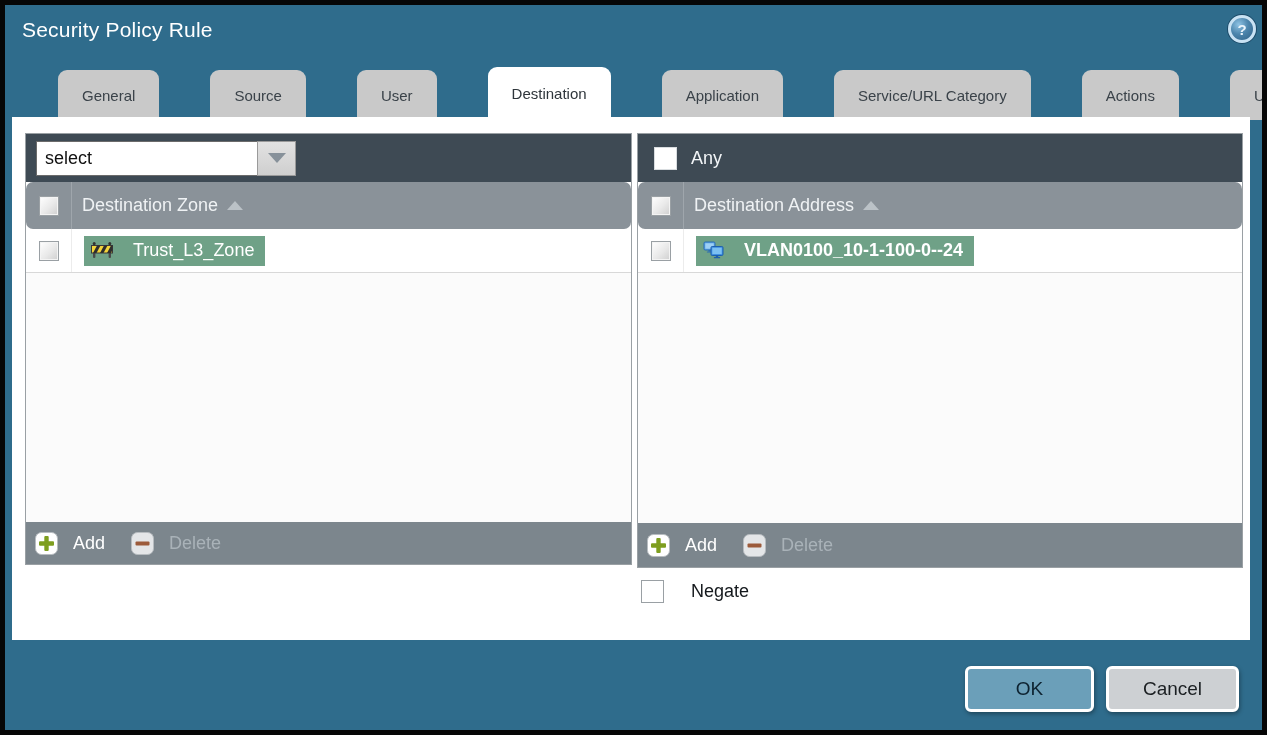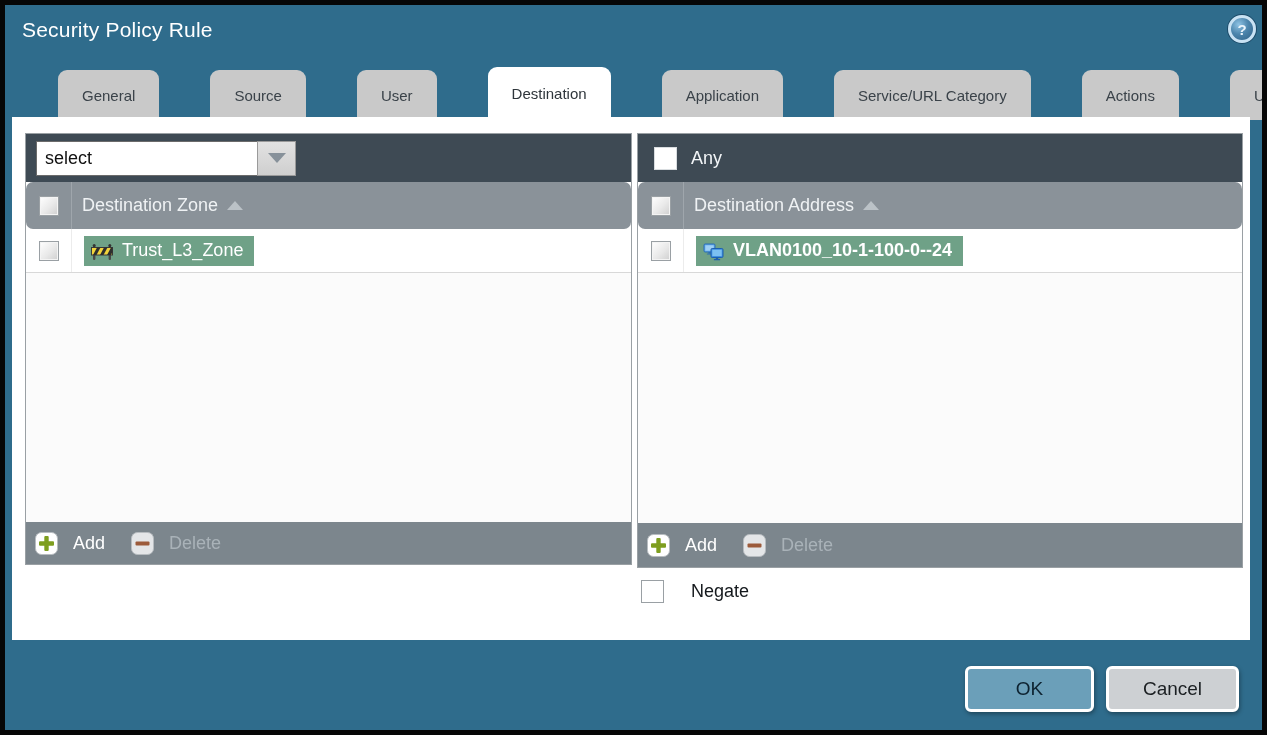--- a/index.html
+++ b/index.html
@@ -118,21 +118,21 @@
   .list-row {
     height: 44px; background: #ffffff; border-bottom: 1px solid #D8D8D8;
     display: flex; align-items: center;
   }
   .row-cb-cell {
     width: 46px; display: flex; justify-content: center; align-items: center;
     height: 100%; border-right: 1px solid #ececec;
   }
   .row-tag {
     margin-left: 12px;
-    display: inline-flex; align-items: flex-end; gap: 9px;
+    display: inline-flex; align-items: center; gap: 20px;
     background: #6FA187; color: #ffffff;
     font-size: 18px; padding: 4px 11px 5px 7px;
     cursor: pointer;
   }
 
   .panel-toolbar {
     background: #7C868D; display: flex; align-items: center; gap: 26px;
     padding: 0 9px;
   }
   .panel-zones .panel-toolbar { height: 42px; }

